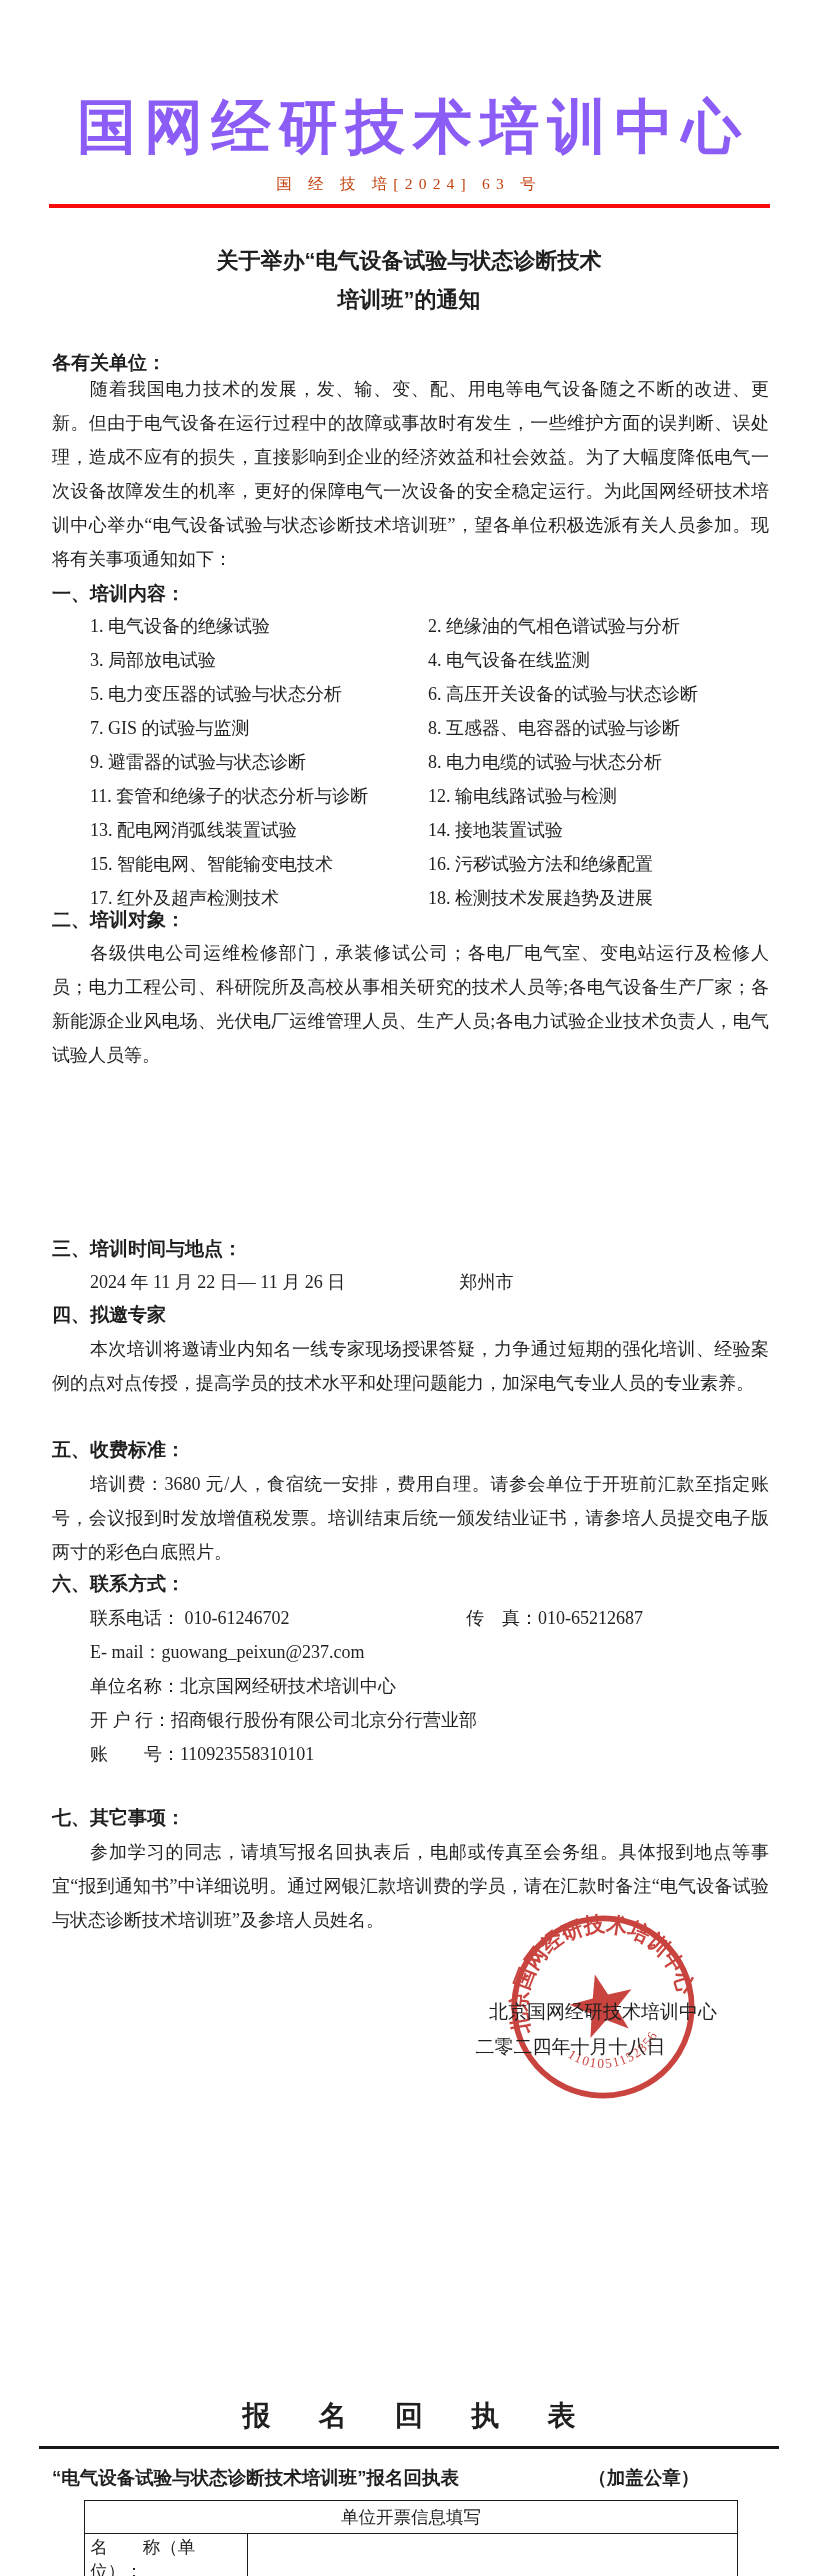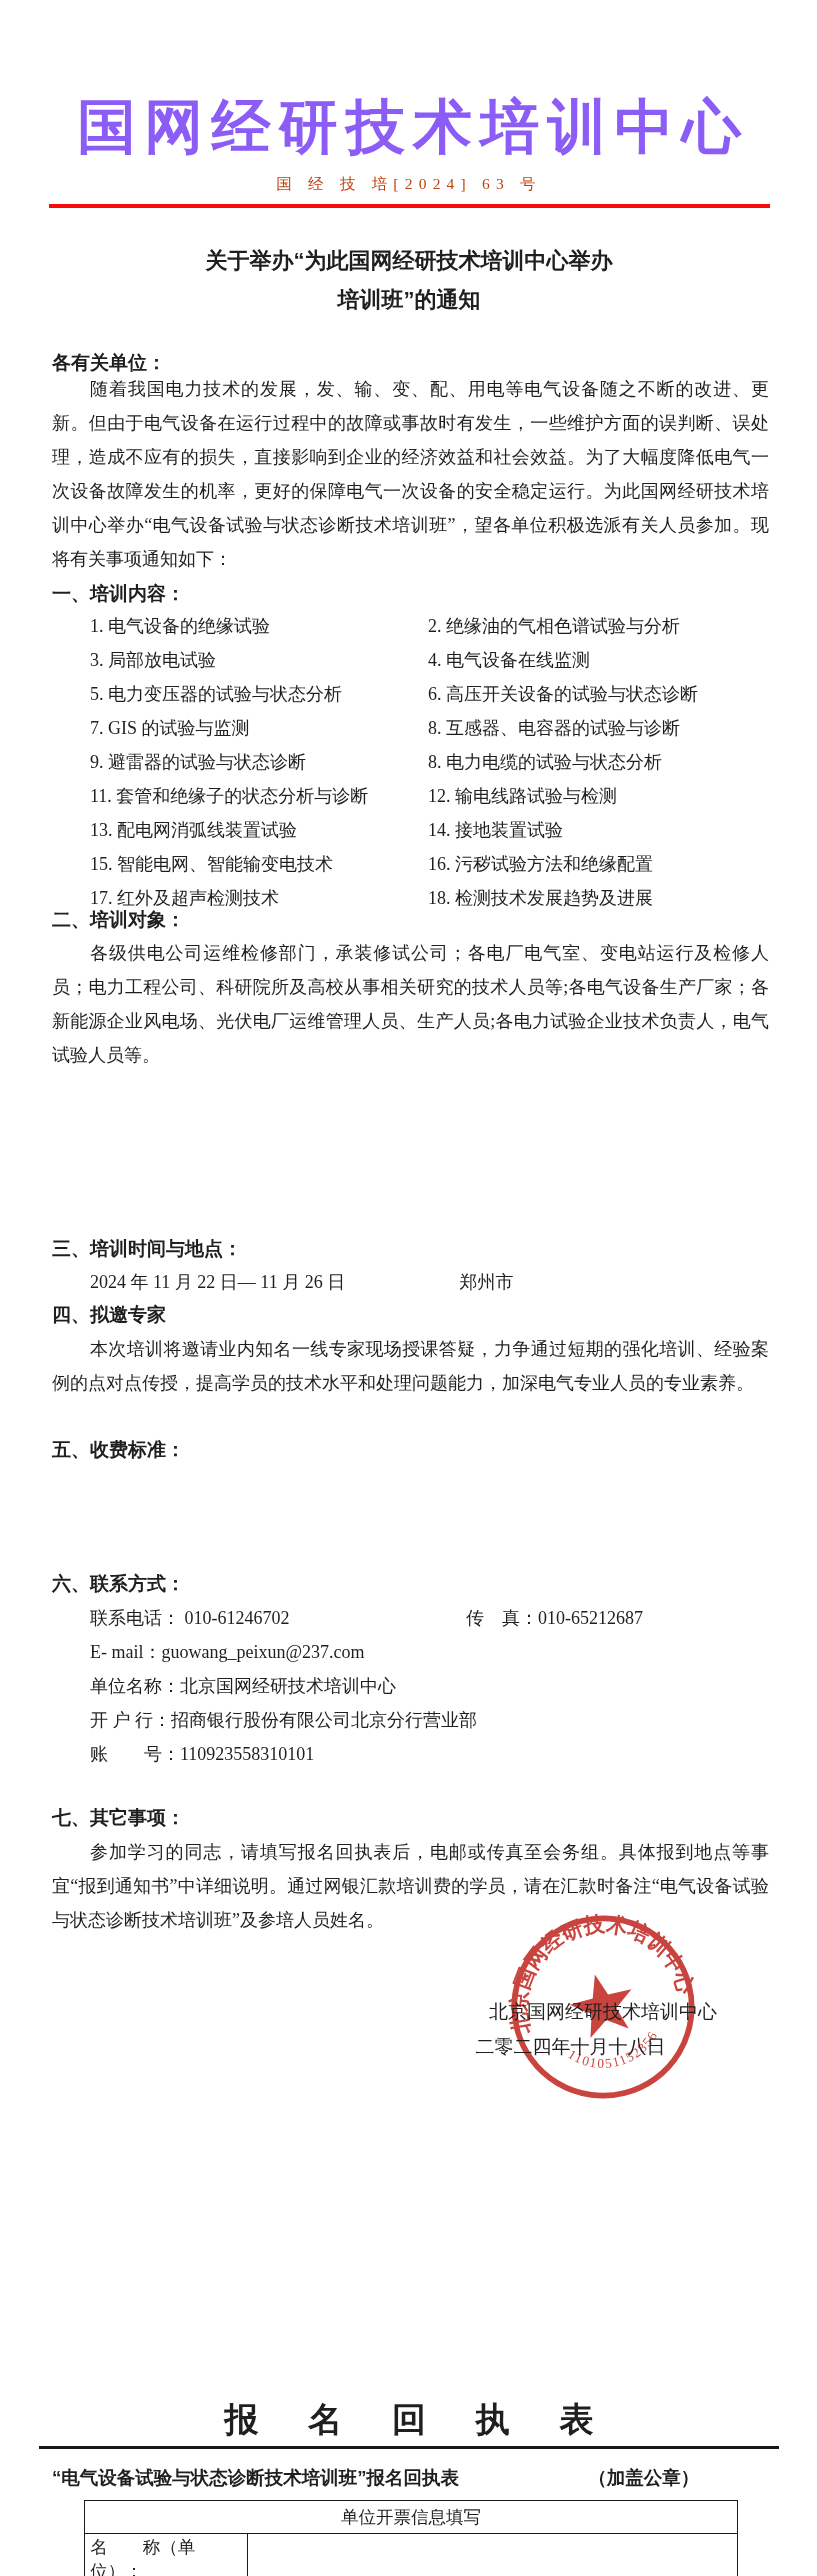--- a/index.html
+++ b/index.html
@@ -48,21 +48,21 @@
   .contact-block { top: 1601px; left: 90px; width: 685px; font-size: 18px; line-height: 34px; }
   .contact-line .c-a { display: inline-block; min-width: 376px; }
 
   .sig-org  { top: 1995px; left: 474px; width: 258px; text-align: center;
     font-size: 19px; line-height: 33px; z-index: 2; }
   .sig-date { top: 2030px; left: 447px; width: 247px; text-align: center;
     font-size: 19px; line-height: 33px; z-index: 2; }
   .seal { top: 1908px; left: 504px; width: 198px; height: 198px; opacity: 0.92; z-index: 1; }
 
   .form-title { top: 2397px; left: 0; width: 100%; text-align: center; font-weight: bold;
-    font-size: 34px; letter-spacing: 20.6px; text-indent: 20.6px; }
+    font-size: 28px; letter-spacing: 20.6px; text-indent: 20.6px; }
   .black-rule { top: 2446px; left: 39px; width: 740px; height: 3.1px; background: #161616; }
   .form-subtitle { top: 2462px; left: 52px; width: 721px; font-size: 18.5px;
     font-weight: bold; line-height: 31px; }
   .form-subtitle .sub-main { display: inline-block; min-width: 531px; }
 
   table.reg-table { top: 2500px; left: 84px; width: 653px; border-collapse: collapse;
     table-layout: fixed; font-size: 17.5px; border: 1.5px solid #161616; }
   .reg-table td { border: 1px solid #1b1b1b; padding: 1px 5.2px; vertical-align: middle;
     overflow: hidden; font-family: Liberation Mono, monospace; }
   .c-center { text-align: center; }
@@ -72,21 +72,21 @@
 </head>
 <body>
 
 <div class="page">
 
   <div class="abs masthead">国网经研技术培训中心</div>
   <div class="abs doc-number">国 经 技 培[2024] 63 号</div>
   <div class="abs red-rule"></div>
 
   <div class="abs notice-title sans">
-    <div>关于举办“为此国网经研技术培训中心举办</div>
+    <div>关于举办“电气设备试验与状态诊断技术</div>
     <div>培训班”的通知</div>
   </div>
 
   <div class="abs salutation sans">各有关单位：</div>
   <div class="abs para p-intro">随着我国电力技术的发展，发、输、变、配、用电等电气设备随之不断的改进、更新。但由于电气设备在运行过程中的故障或事故时有发生，一些维护方面的误判断、误处理，造成不应有的损失，直接影响到企业的经济效益和社会效益。为了大幅度降低电气一次设备故障发生的机率，更好的保障电气一次设备的安全稳定运行。为此国网经研技术培训中心举办“电气设备试验与状态诊断技术培训班”，望各单位积极选派有关人员参加。现将有关事项通知如下：</div>
 
   <div class="abs sec-heading sans h1">一、培训内容：</div>
   <div class="abs content-list">
     <div class="content-row">
         <span class="li-left">1. 电气设备的绝缘试验</span>
@@ -132,20 +132,21 @@
   <div class="abs sec-heading sans h3">三、培训时间与地点：</div>
   <div class="abs schedule-line">
     <span class="dates">2024 年 11 月 22 日— 11 月 26 日</span>
     <span>郑州市</span>
   </div>
 
   <div class="abs sec-heading sans h4">四、拟邀专家</div>
   <div class="abs para p-experts">本次培训将邀请业内知名一线专家现场授课答疑，力争通过短期的强化培训、经验案例的点对点传授，提高学员的技术水平和处理问题能力，加深电气专业人员的专业素养。</div>
 
   <div class="abs sec-heading sans h5">五、收费标准：</div>
+  <div class="abs para p-fee">培训费：3680 元/人，食宿统一安排，费用自理。请参会单位于开班前汇款至指定账号，会议报到时发放增值税发票。培训结束后统一颁发结业证书，请参培人员提交电子版两寸的彩色白底照片。</div>
 
   <div class="abs sec-heading sans h6">六、联系方式：</div>
   <div class="abs contact-block">
     <div class="contact-line"><span class="c-a">联系电话：  010-61246702</span><span>传　真：010-65212687</span></div>
     <div class="contact-line"><span class="c-a">E-  mail：guowang_peixun@237.com</span><span></span></div>
     <div class="contact-line"><span class="c-a">单位名称：北京国网经研技术培训中心</span><span></span></div>
     <div class="contact-line"><span class="c-a">开 户 行：招商银行股份有限公司北京分行营业部</span><span></span></div>
     <div class="contact-line"><span class="c-a">账　　号：110923558310101</span><span></span></div>
   </div>
 

